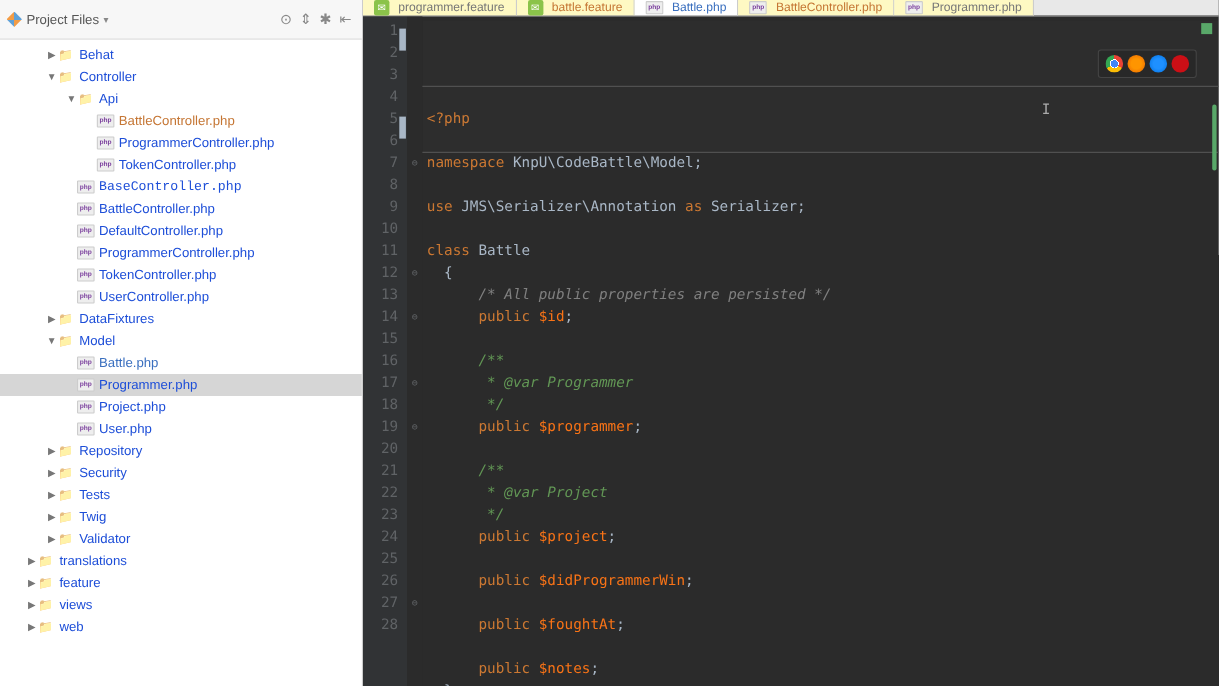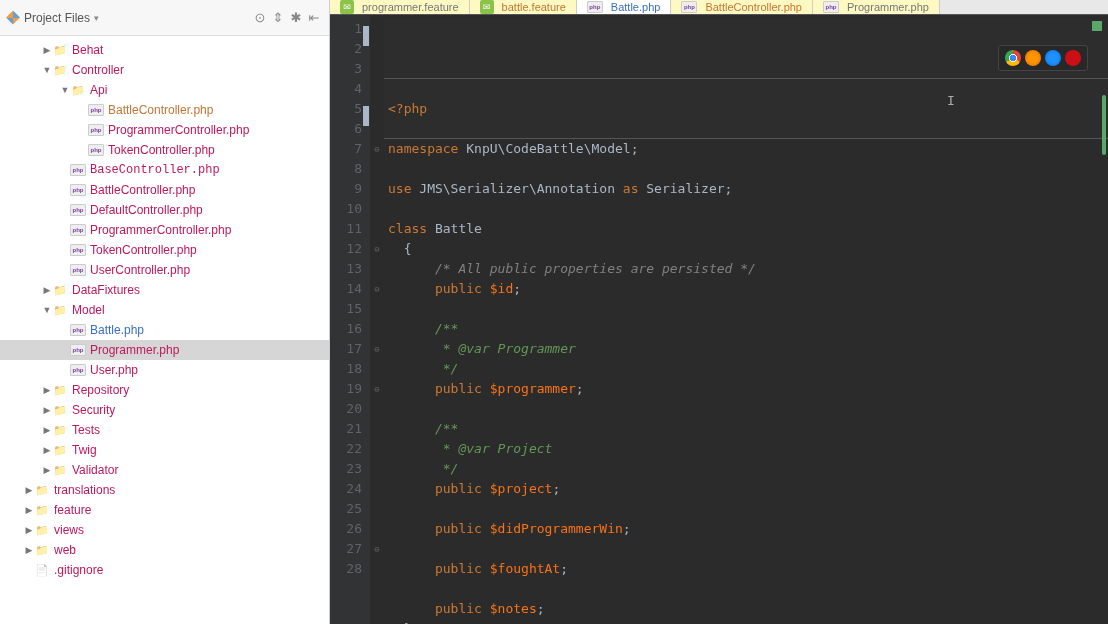--- a/index.html
+++ b/index.html
@@ -15,21 +15,21 @@
 .tree-item.selected { background: #d6d6d6; }
 .arrow { width: 10px; display: inline-block; font-size: 9px; color: #777; text-align: center; }
 .arrow.blank { color: transparent; }
 .icon { width: 16px; height: 14px; display: inline-flex; align-items: center; justify-content: center; margin-right: 4px; }
 .folder-icon::before { content: "📁"; font-size: 11px; filter: grayscale(30%) sepia(40%); }
 .php-icon { background: #eee; border: 1px solid #ccc; font-size: 6px; font-weight: bold; color: #7a3e9d; display: inline-flex; align-items: center; justify-content: center; width: 16px; height: 12px; border-radius: 1px; }
 .php-icon::before { content: "php"; }
 .feature-icon { width: 14px; height: 14px; border-radius: 2px; background: #8bc34a; color: #fff; font-size: 9px; display: inline-flex; align-items: center; justify-content: center; }
 .feature-icon::before { content: "✉"; }
 .file-icon::before { content: "📄"; font-size: 11px; filter: grayscale(100%); }
-.label { font-size: 12px; color: #be185d; }
+.label { font-size: 12px; color: #1d4ed8; }
 .label.orange { color: #c57634; }
 .label.blue { color: #3a6fbf; }
 .proj-logo { width: 14px; height: 14px; position: relative; }
 .proj-logo::before { content: ""; position: absolute; inset: 0; background: conic-gradient(#5fa1d8 0 25%, #f39c45 0 50%, #5fa1d8 0 75%, #f39c45 0 100%); border-radius: 50%; clip-path: polygon(50% 0,100% 50%,50% 100%,0 50%); }
 .main { flex: 1; display: flex; flex-direction: column; background: #2b2b2b; min-width: 0; }
 .tabs { display: flex; background: #e8e8e8; height: 26px; border-bottom: 1px solid #555; }
 .tab { display: flex; align-items: center; gap: 4px; padding: 0 10px; border-right: 1px solid #ccc; font-size: 11px; color: #666; cursor: pointer; background: #fef9c3; }
 .tab.active { background: #fff; color: #3a6fbf; }
 .tab .label { font-size: 11px; }
 .tab .label.tab-orange { color: #c57634; }
@@ -155,20 +155,25 @@
           <span class="label blue">Battle.php</span>
         </div>
         <div class="tree-item selected" style="padding-left: 60px;">
           <span class="arrow blank">▶</span>
           <span class="icon php-icon"></span>
           <span class="label">Programmer.php</span>
         </div>
         <div class="tree-item" style="padding-left: 60px;">
           <span class="arrow blank">▶</span>
           <span class="icon php-icon"></span>
+          <span class="label">Project.php</span>
+        </div>
+        <div class="tree-item" style="padding-left: 60px;">
+          <span class="arrow blank">▶</span>
+          <span class="icon php-icon"></span>
           <span class="label">User.php</span>
         </div>
         <div class="tree-item" style="padding-left: 42px;">
           <span class="arrow">▶</span>
           <span class="icon folder-icon"></span>
           <span class="label">Repository</span>
         </div>
         <div class="tree-item" style="padding-left: 42px;">
           <span class="arrow">▶</span>
           <span class="icon folder-icon"></span>
@@ -201,25 +206,20 @@
         </div>
         <div class="tree-item" style="padding-left: 24px;">
           <span class="arrow">▶</span>
           <span class="icon folder-icon"></span>
           <span class="label">views</span>
         </div>
         <div class="tree-item" style="padding-left: 24px;">
           <span class="arrow">▶</span>
           <span class="icon folder-icon"></span>
           <span class="label">web</span>
-        </div>
-        <div class="tree-item" style="padding-left: 24px;">
-          <span class="arrow blank">▶</span>
-          <span class="icon file-icon"></span>
-          <span class="label">.gitignore</span>
         </div>
       </div>
   </div>
   <div class="main">
     <div class="tabs" id="tabs">
         <div class="tab">
           <span class="icon feature-icon"></span>
           <span class="label tab-grey">programmer.feature</span>
         </div>
         <div class="tab">

